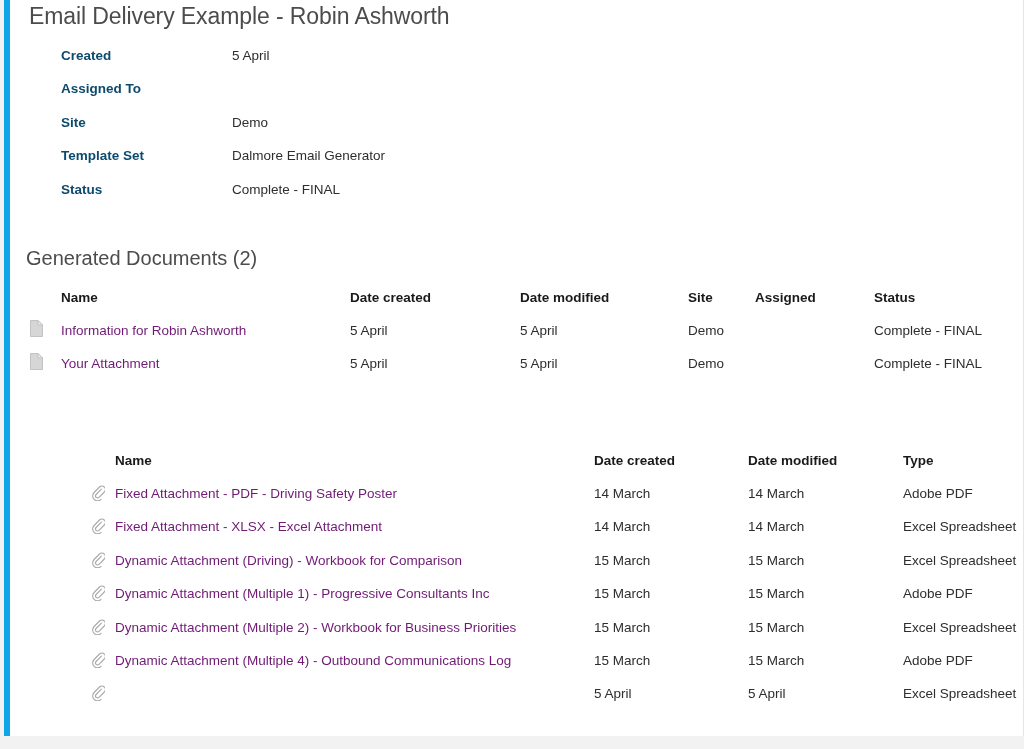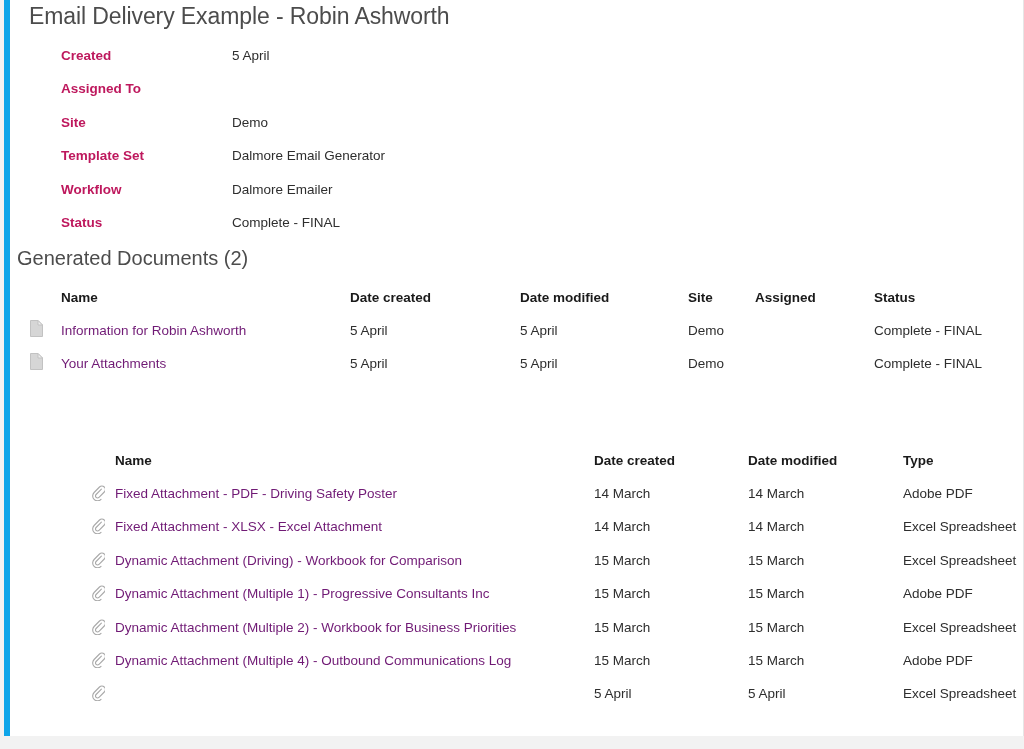--- a/index.html
+++ b/index.html
@@ -51,42 +51,42 @@
   .meta-row {
     position: relative;
     height: 33.4px;
   }
   .meta-label {
     position: absolute;
     left: 51px;
     top: 0;
     font-size: 13.5px;
     font-weight: 700;
-    color: #be185d;
+    color: #0c4a6e;
     white-space: nowrap;
   }
   .meta-value {
     position: absolute;
     left: 222px;
     top: 0;
     font-size: 13.5px;
     font-weight: 400;
     color: #2e2e2e;
     white-space: nowrap;
   }
 
   
   .section-heading {
     position: absolute;
     font-size: 20px;
     font-weight: 400;
     color: #4c4c4c;
     white-space: nowrap;
   }
-  #gen-docs-heading { left: 7px; top: 247px; }
+  #gen-docs-heading { left: 16px; top: 247px; }
   #attachments-heading { left: 75px; top: 409px; }
 
   
   .tbl {
     position: absolute;
     width: 100%;
   }
   .tbl-head {
     position: relative;
     height: 33px;
@@ -164,24 +164,20 @@
     </div>
     <div class="meta-row">
       <span class="meta-label">Site</span>
       <span class="meta-value">Demo</span>
     </div>
     <div class="meta-row">
       <span class="meta-label">Template Set</span>
       <span class="meta-value">Dalmore Email Generator</span>
     </div>
     <div class="meta-row">
-      <span class="meta-label">Workflow</span>
-      <span class="meta-value">Dalmore Emailer</span>
-    </div>
-    <div class="meta-row">
       <span class="meta-label">Status</span>
       <span class="meta-value">Complete - FINAL</span>
     </div>
   </div>
 
   <div class="section-heading" id="gen-docs-heading">Generated Documents (2)</div>
 
   <div class="tbl" id="gen-docs-table">
     <div class="tbl-head">
       <span class="th c-name">Name</span>
@@ -207,21 +203,21 @@
       <span class="td c-status">Complete - FINAL</span>
     </div>
 
     <div class="tbl-row">
       <span class="c-icon icon-doc">
         <svg width="13" height="17" viewBox="0 0 13 17" xmlns="http://www.w3.org/2000/svg">
           <path d="M0.5 0.5 H8 L12.5 5 V16.5 H0.5 Z" fill="#d6d6d6" stroke="#c2c2c2" stroke-width="1"></path>
           <path d="M8 0.5 V5 H12.5 Z" fill="#eeeeee" stroke="#c2c2c2" stroke-width="1"></path>
         </svg>
       </span>
-      <span class="td link c-name">Your Attachments</span>
+      <span class="td link c-name">Your Attachment</span>
       <span class="td c-dc">5 April</span>
       <span class="td c-dm">5 April</span>
       <span class="td c-site">Demo</span>
       <span class="td c-assg"></span>
       <span class="td c-status">Complete - FINAL</span>
     </div>
   </div>
 
 
   <div class="tbl" id="attach-table">

